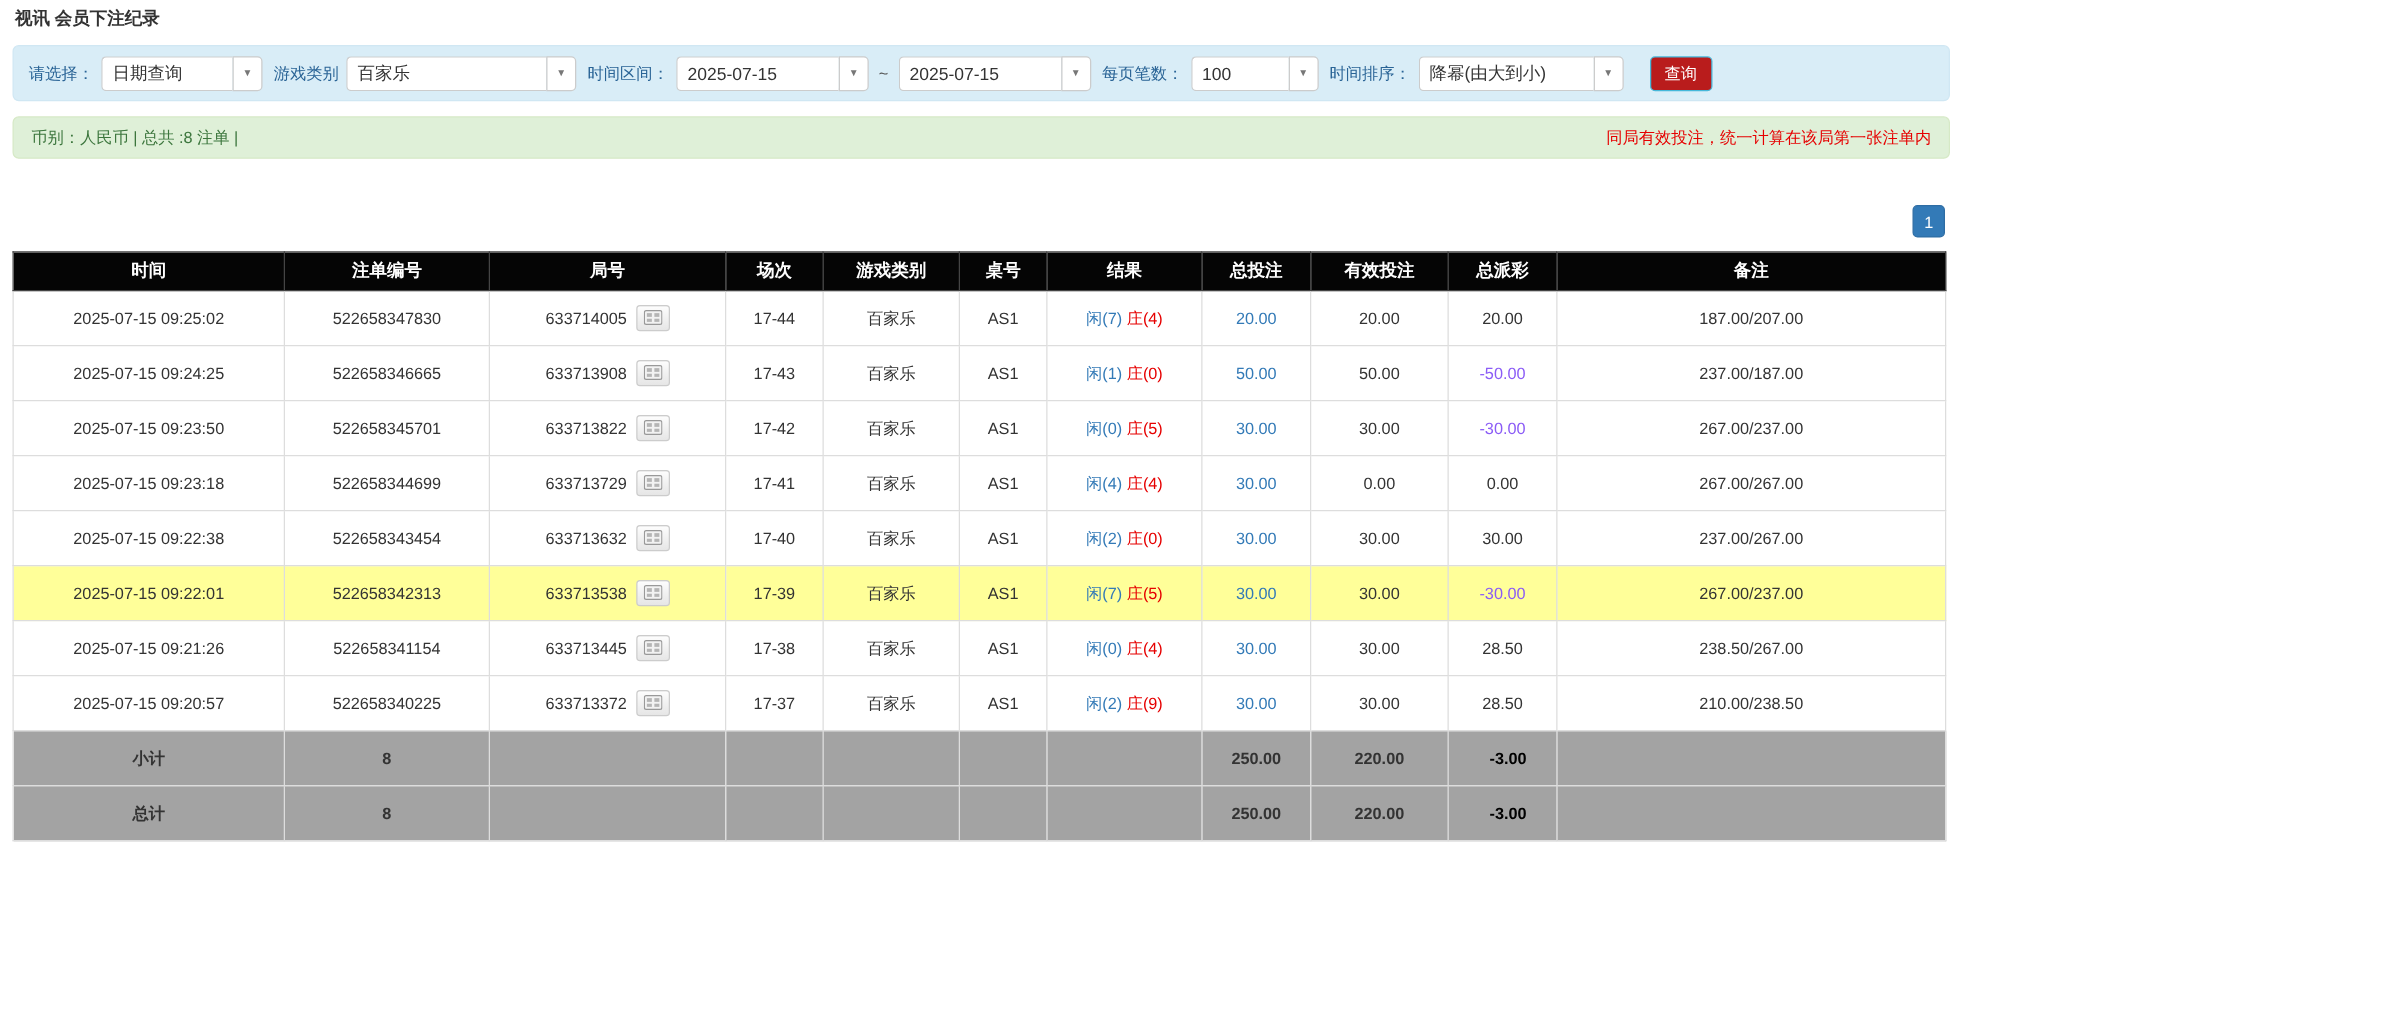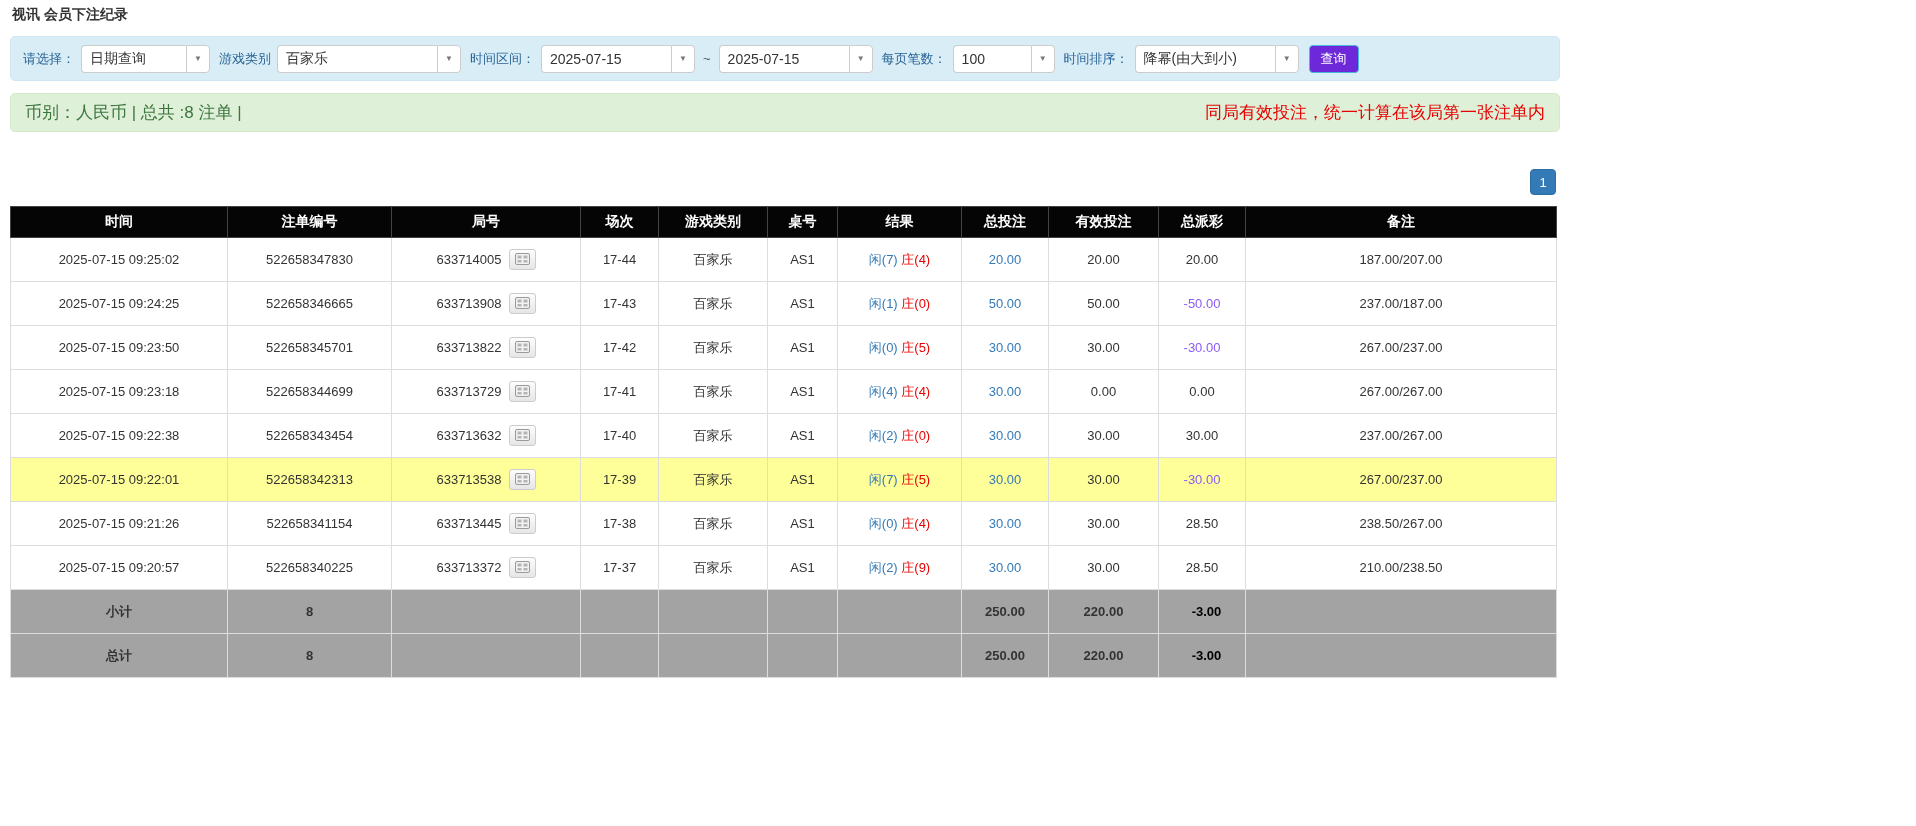--- a/index.html
+++ b/index.html
@@ -27,30 +27,30 @@
     font-family: "Liberation Sans", "DejaVu Sans", sans-serif;
   }
   .combo .combo-btn {
     width: 24px; border: 1px solid #ccc; border-radius: 0 4px 4px 0;
     background: #fff; color: #777; cursor: pointer;
     display: flex; align-items: center; justify-content: center;
   }
   .combo .caret { font-size: 8px; line-height: 1; }
   .tilde { color: #555; font-size: 13px; padding: 0 2px; }
   .search-btn {
-    background: #6d28d9; border: 1px solid #46b8da; color: #fff;
+    background: #b91c1c; border: 1px solid #46b8da; color: #fff;
     height: 28px; padding: 0 11px; font-size: 13px; border-radius: 4px;
-    cursor: pointer; margin-left: 1px;
+    cursor: pointer; margin-left: 12px;
     font-family: "Liberation Sans", "DejaVu Sans", sans-serif;
   }
 
   
   .notice-bar {
     background: #dff0d8; border: 1px solid #d6e9c6; border-radius: 5px;
-    margin-top: 12px; padding: 7px 14px; font-size: 17px;
+    margin-top: 12px; padding: 7px 14px; font-size: 13px;
     display: flex; justify-content: space-between; align-items: center;
   }
   .notice-left { color: #3c763d; }
   .notice-right { color: #e60000; }
 
   
   .pager { display: flex; justify-content: flex-end; width: 1546px; }
   .pager.top { margin-top: 37px; margin-bottom: 11px; }
   .page-btn {
     background: #337ab7; border: 1px solid #2e6da4; color: #fff;

